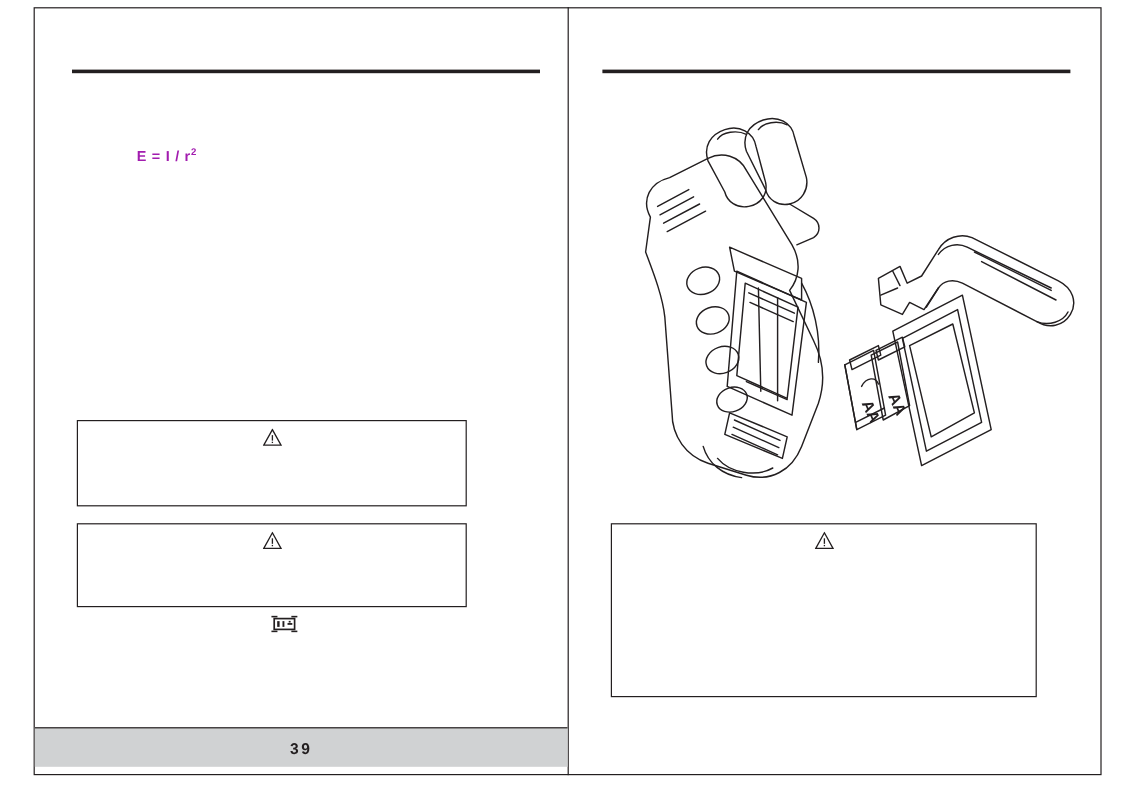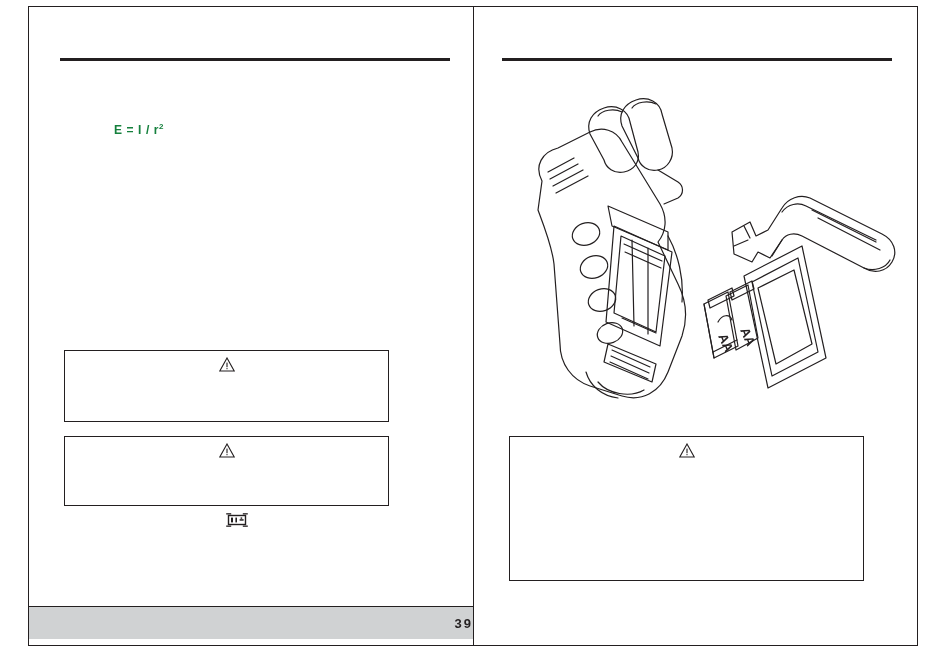--- a/index.html
+++ b/index.html
@@ -54,21 +54,21 @@
   .left-rule { left: 31px; top: 52px; width: 390px; }
   .right-rule { left: 28px; top: 52px; width: 390px; }
 
   
   .formula {
     position: absolute;
     left: 48px;
     top: 116px;
     font-size: 12px;
     font-weight: bold;
-    color: #15803d;
+    color: #a21caf;
     letter-spacing: 0.6px;
     padding-left: 37px;
   }
   .formula sup {
     font-size: 8px;
     vertical-align: super;
   }
 
   
   .warn-box {
@@ -115,21 +115,21 @@
     border-top: 1px solid #231f20;
     box-sizing: border-box;
     display: flex;
     align-items: center;
     justify-content: center;
     font-size: 13px;
     font-weight: bold;
     letter-spacing: 2px;
     color: #231f20;
   }
-  .footer-left { left: 29px; width: 444px; justify-content: flex-end; }
+  .footer-left { left: 29px; width: 444px; }
   .footer-right { left: 474px; width: 444px; }
 
   
   .figure {
     position: absolute;
     left: 8px;
     top: 80px;
     width: 430px;
     height: 340px;
   }

